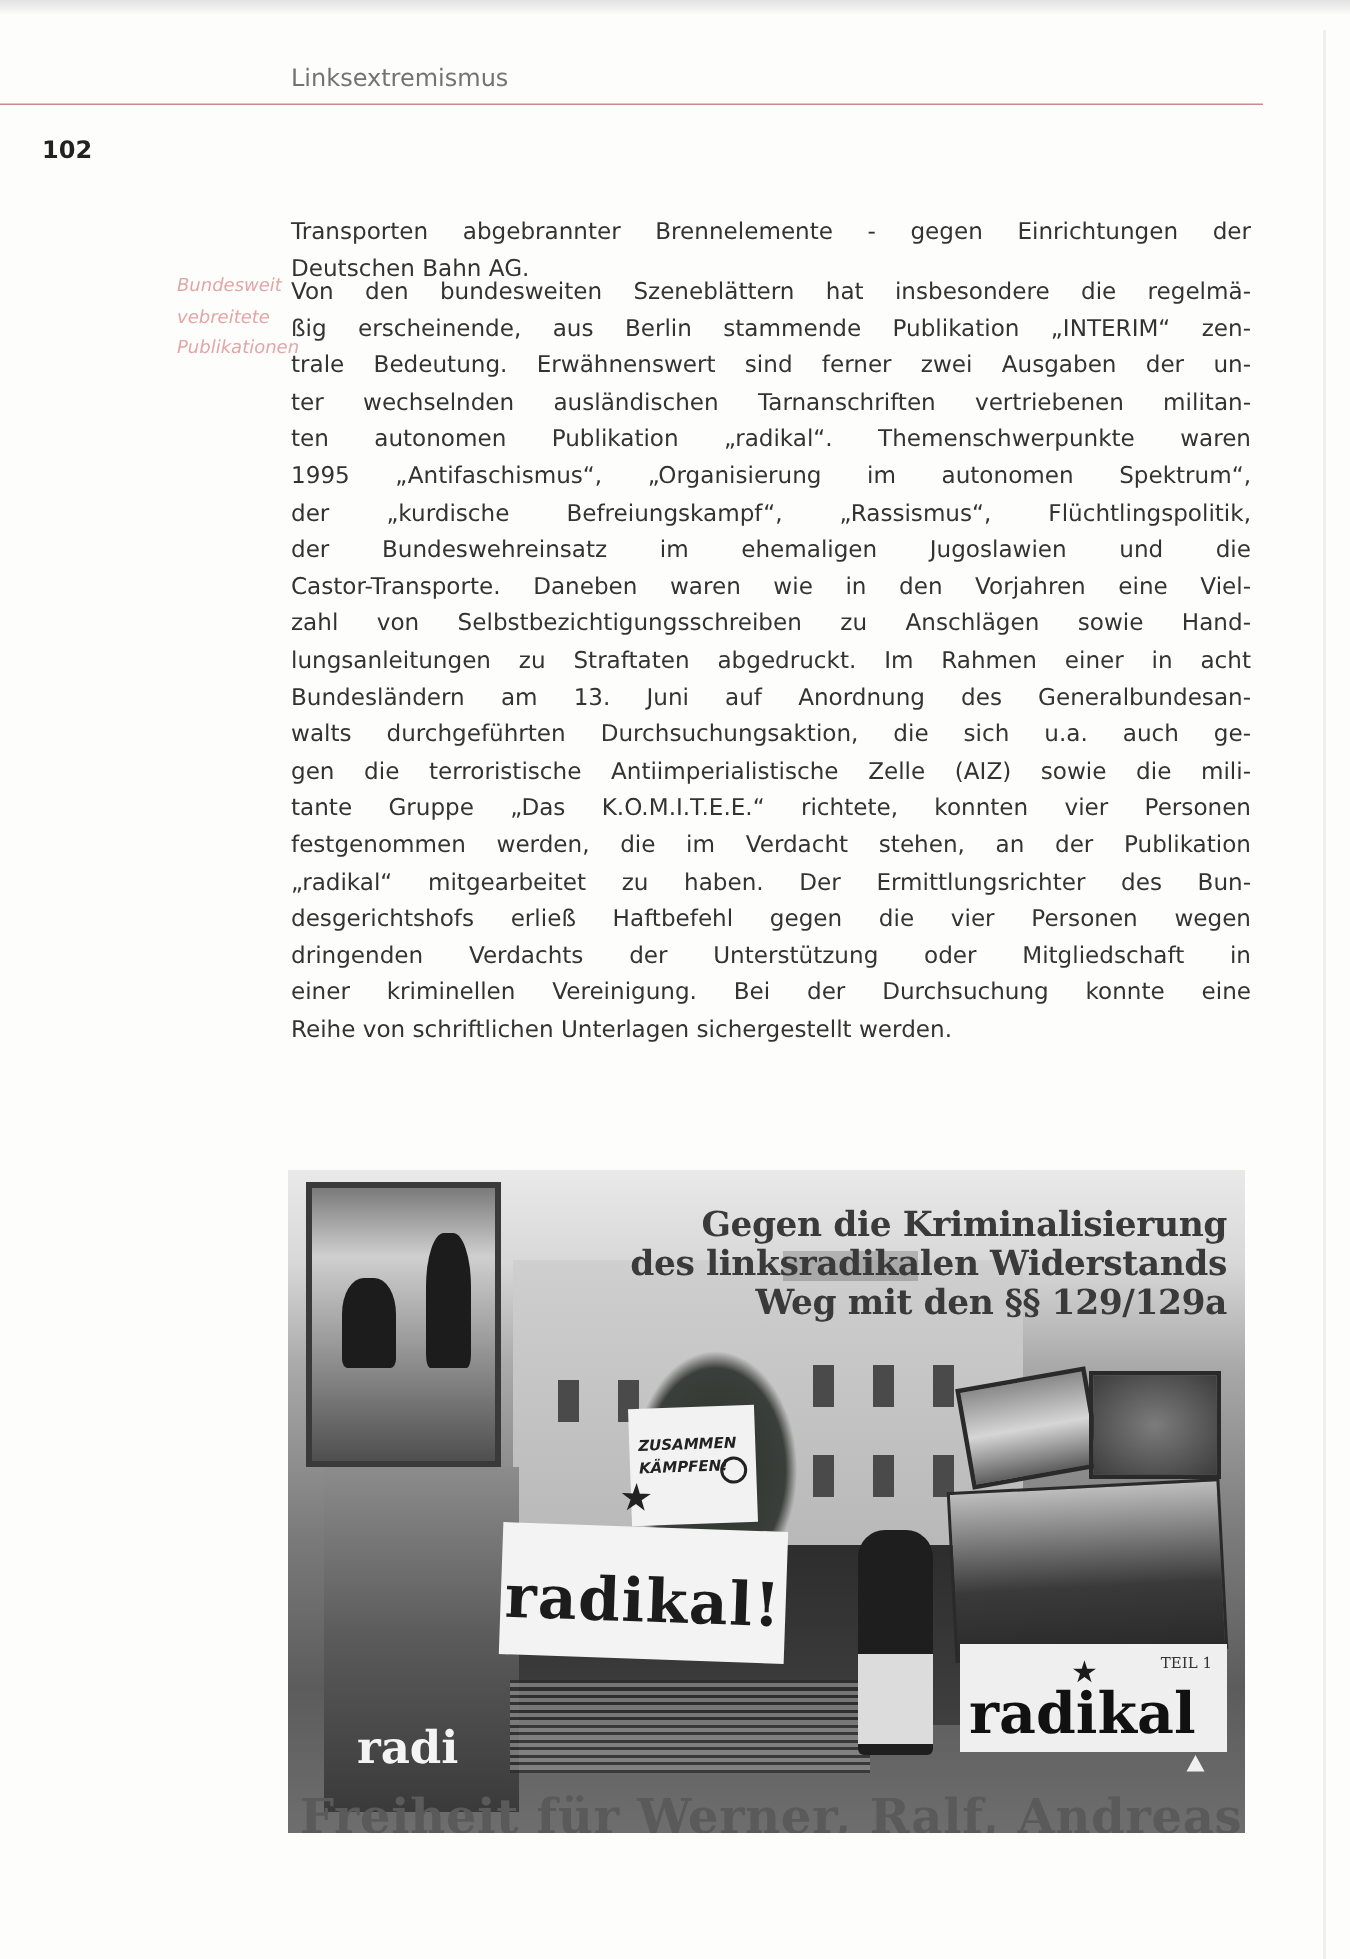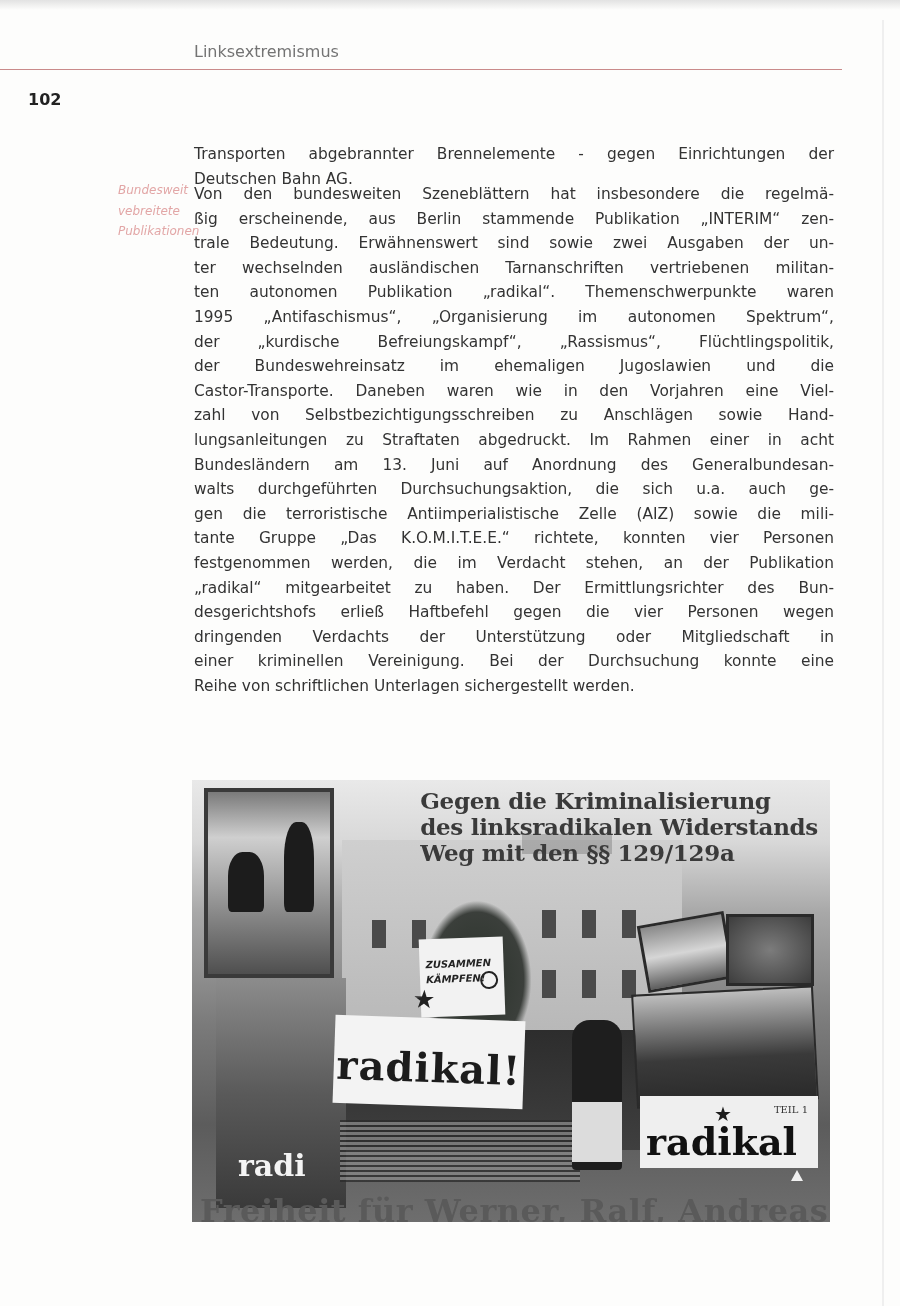--- a/index.html
+++ b/index.html
@@ -83,21 +83,21 @@
     .photo-left-bottom {
       position: absolute; left: 24px; top: 198px; width: 130px; height: 230px;
       background: linear-gradient(180deg, #8c8c8c, #5a5a5a 50%, #3a3a3a);
     }
     .photo-left-bottom .label {
       position: absolute; left: 22px; top: 170px;
       font-family: "DejaVu Serif", serif; font-weight: bold; font-size: 30px;
       color: #f4f4f4;
     }
     .headline {
-      position: absolute; right: 12px; top: 8px; 
+      position: absolute; right: 12px; top: 24px; text-align: right;
       font-family: "DejaVu Serif", serif; font-weight: bold;
       font-size: 23px; line-height: 26px; color: #3a3a3a;
       letter-spacing: -0.3px;
     }
     .headline span { display: block; white-space: nowrap; }
     .banner-small {
       position: absolute; left: 228px; top: 158px; width: 84px; height: 78px;
       background: #f2f2f2; transform: rotate(-2deg);
       font-family: "DejaVu Sans", sans-serif; font-style: italic; font-weight: bold;
       font-size: 10px; color: #222; padding: 18px 6px 0 6px; box-sizing: border-box;
@@ -193,21 +193,21 @@
 </div>
 
 <div class="body-text para-1">
   <span class="line justify">Transporten abgebrannter Brennelemente - gegen Einrichtungen der</span>
   <span class="line">Deutschen Bahn AG.</span>
 </div>
 
 <div class="body-text para-2">
   <span class="line justify">Von den bundesweiten Szeneblättern hat insbesondere die regelmä-</span>
   <span class="line justify">ßig erscheinende, aus Berlin stammende Publikation „INTERIM“ zen-</span>
-  <span class="line justify">trale Bedeutung. Erwähnenswert sind sowie zwei Ausgaben der un-</span>
+  <span class="line justify">trale Bedeutung. Erwähnenswert sind ferner zwei Ausgaben der un-</span>
   <span class="line justify">ter wechselnden ausländischen Tarnanschriften vertriebenen militan-</span>
   <span class="line justify">ten autonomen Publikation „radikal“. Themenschwerpunkte waren</span>
   <span class="line justify">1995 „Antifaschismus“, „Organisierung im autonomen Spektrum“,</span>
   <span class="line justify">der „kurdische Befreiungskampf“, „Rassismus“, Flüchtlingspolitik,</span>
   <span class="line justify">der Bundeswehreinsatz im ehemaligen Jugoslawien und die</span>
   <span class="line justify">Castor-Transporte. Daneben waren wie in den Vorjahren eine Viel-</span>
   <span class="line justify">zahl von Selbstbezichtigungsschreiben zu Anschlägen sowie Hand-</span>
   <span class="line justify">lungsanleitungen zu Straftaten abgedruckt. Im Rahmen einer in acht</span>
   <span class="line justify">Bundesländern am 13. Juni auf Anordnung des Generalbundesan-</span>
   <span class="line justify">walts durchgeführten Durchsuchungsaktion, die sich u.a. auch ge-</span>

